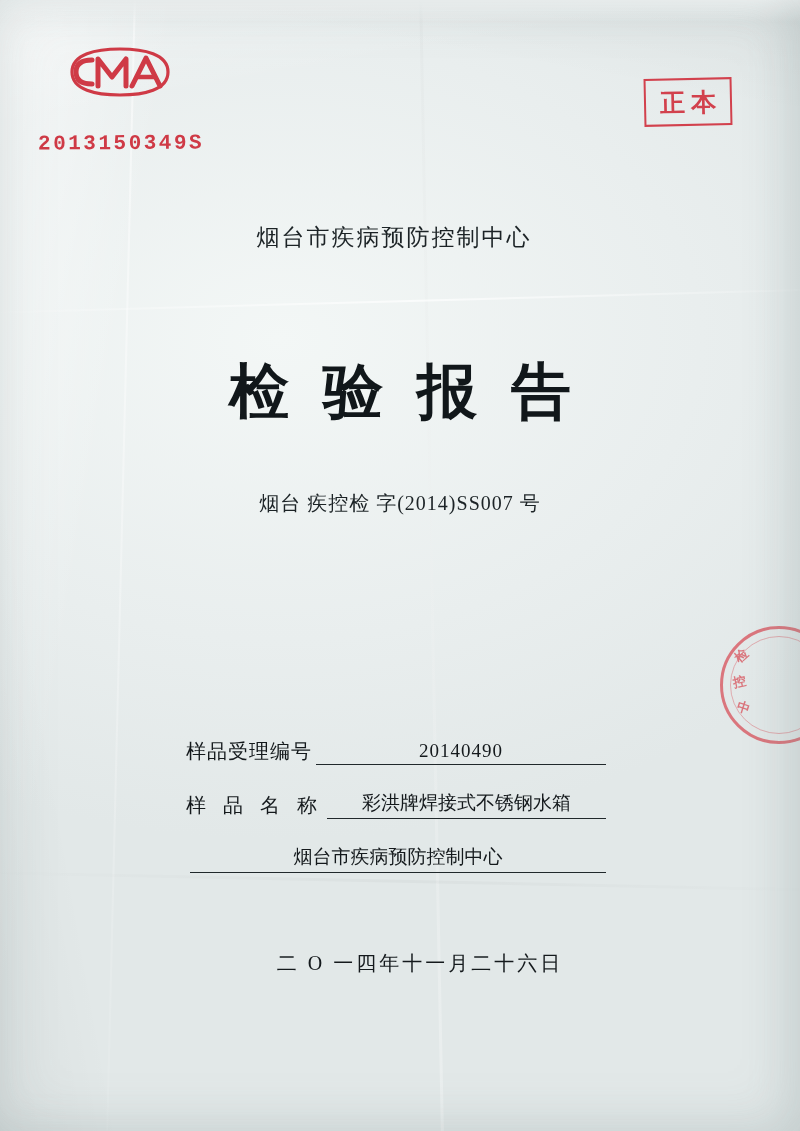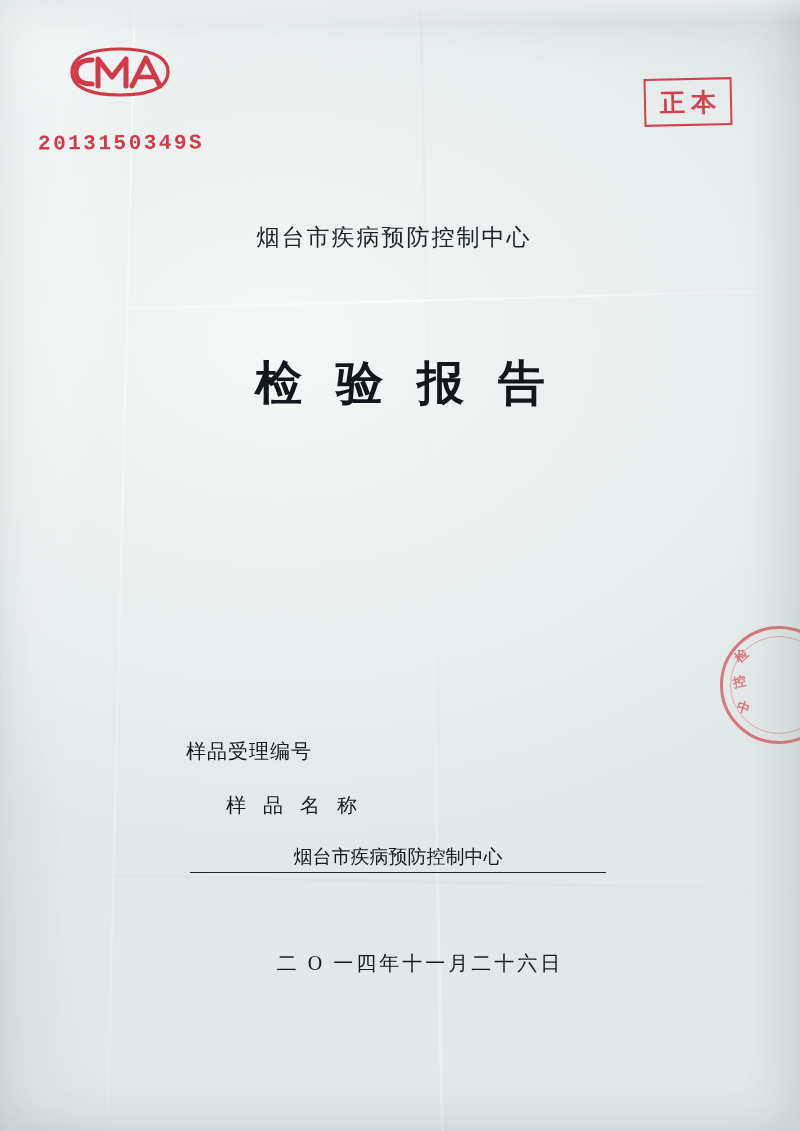--- a/index.html
+++ b/index.html
@@ -126,21 +126,21 @@
     font-size: 23px;
     letter-spacing: 2px;
     color: #1c2326;
     font-family: "Liberation Serif", serif;
   }
   .report-title {
     position: absolute;
     top: 352px;
     left: 0; right: 0;
     text-align: center;
-    font-size: 47px;
+    font-size: 60px;
     font-weight: 700;
     color: #11171a;
     letter-spacing: 34px;
     text-indent: 34px;
     font-family: "Liberation Serif", serif;
   }
   .report-code {
     position: absolute;
     top: 490px;
     left: 0; right: 0;
@@ -192,21 +192,21 @@
     height: 30px;
   }
   .field-label {
     font-size: 20px;
     color: #14191c;
     white-space: nowrap;
     font-family: "Liberation Serif", serif;
     letter-spacing: 1px;
     text-align: center;
   }
-  .field-label.spaced { letter-spacing: 6px; margin-left: 40px; }
+  .field-label.spaced { letter-spacing: 6px; }
   .field-value {
     flex: 1;
     border-bottom: 1.6px solid #20282b;
     text-align: center;
     font-size: 19px;
     color: #14191c;
     padding: 0 4px 2px 4px;
     margin-left: 4px;
     font-family: "Liberation Serif", serif;
   }
@@ -251,36 +251,39 @@
   <div class="cert-number">2013150349S</div>
 
   <div class="zhengben-stamp">
     <span class="zb-text">正本</span>
   </div>
 
   <div class="org-name">烟台市疾病预防控制中心</div>
 
   <div class="report-title">检验报告</div>
 
+  <div class="report-code">烟台 疾控检 字(2014)SS007 号</div>
 
   <div class="round-stamp">
     <div class="rs-inner"></div>
     <span class="rs-char rs-c1">检</span>
     <span class="rs-char rs-c2">控</span>
     <span class="rs-char rs-c3">中</span>
   </div>
 
   <div class="fields">
 
     <div class="field-row">
       <span class="field-label">样品受理编号</span>
+      <span class="field-value mono">20140490</span>
     </div>
 
     <div class="field-row">
       <span class="field-label spaced">样 品 名 称</span>
+      <span class="field-value">彩洪牌焊接式不锈钢水箱</span>
     </div>
 
     <div class="field-row">
       <span class="field-value">烟台市疾病预防控制中心</span>
     </div>
 
   </div>
 
   <div class="doc-date">二 O 一四年十一月二十六日</div>
 

